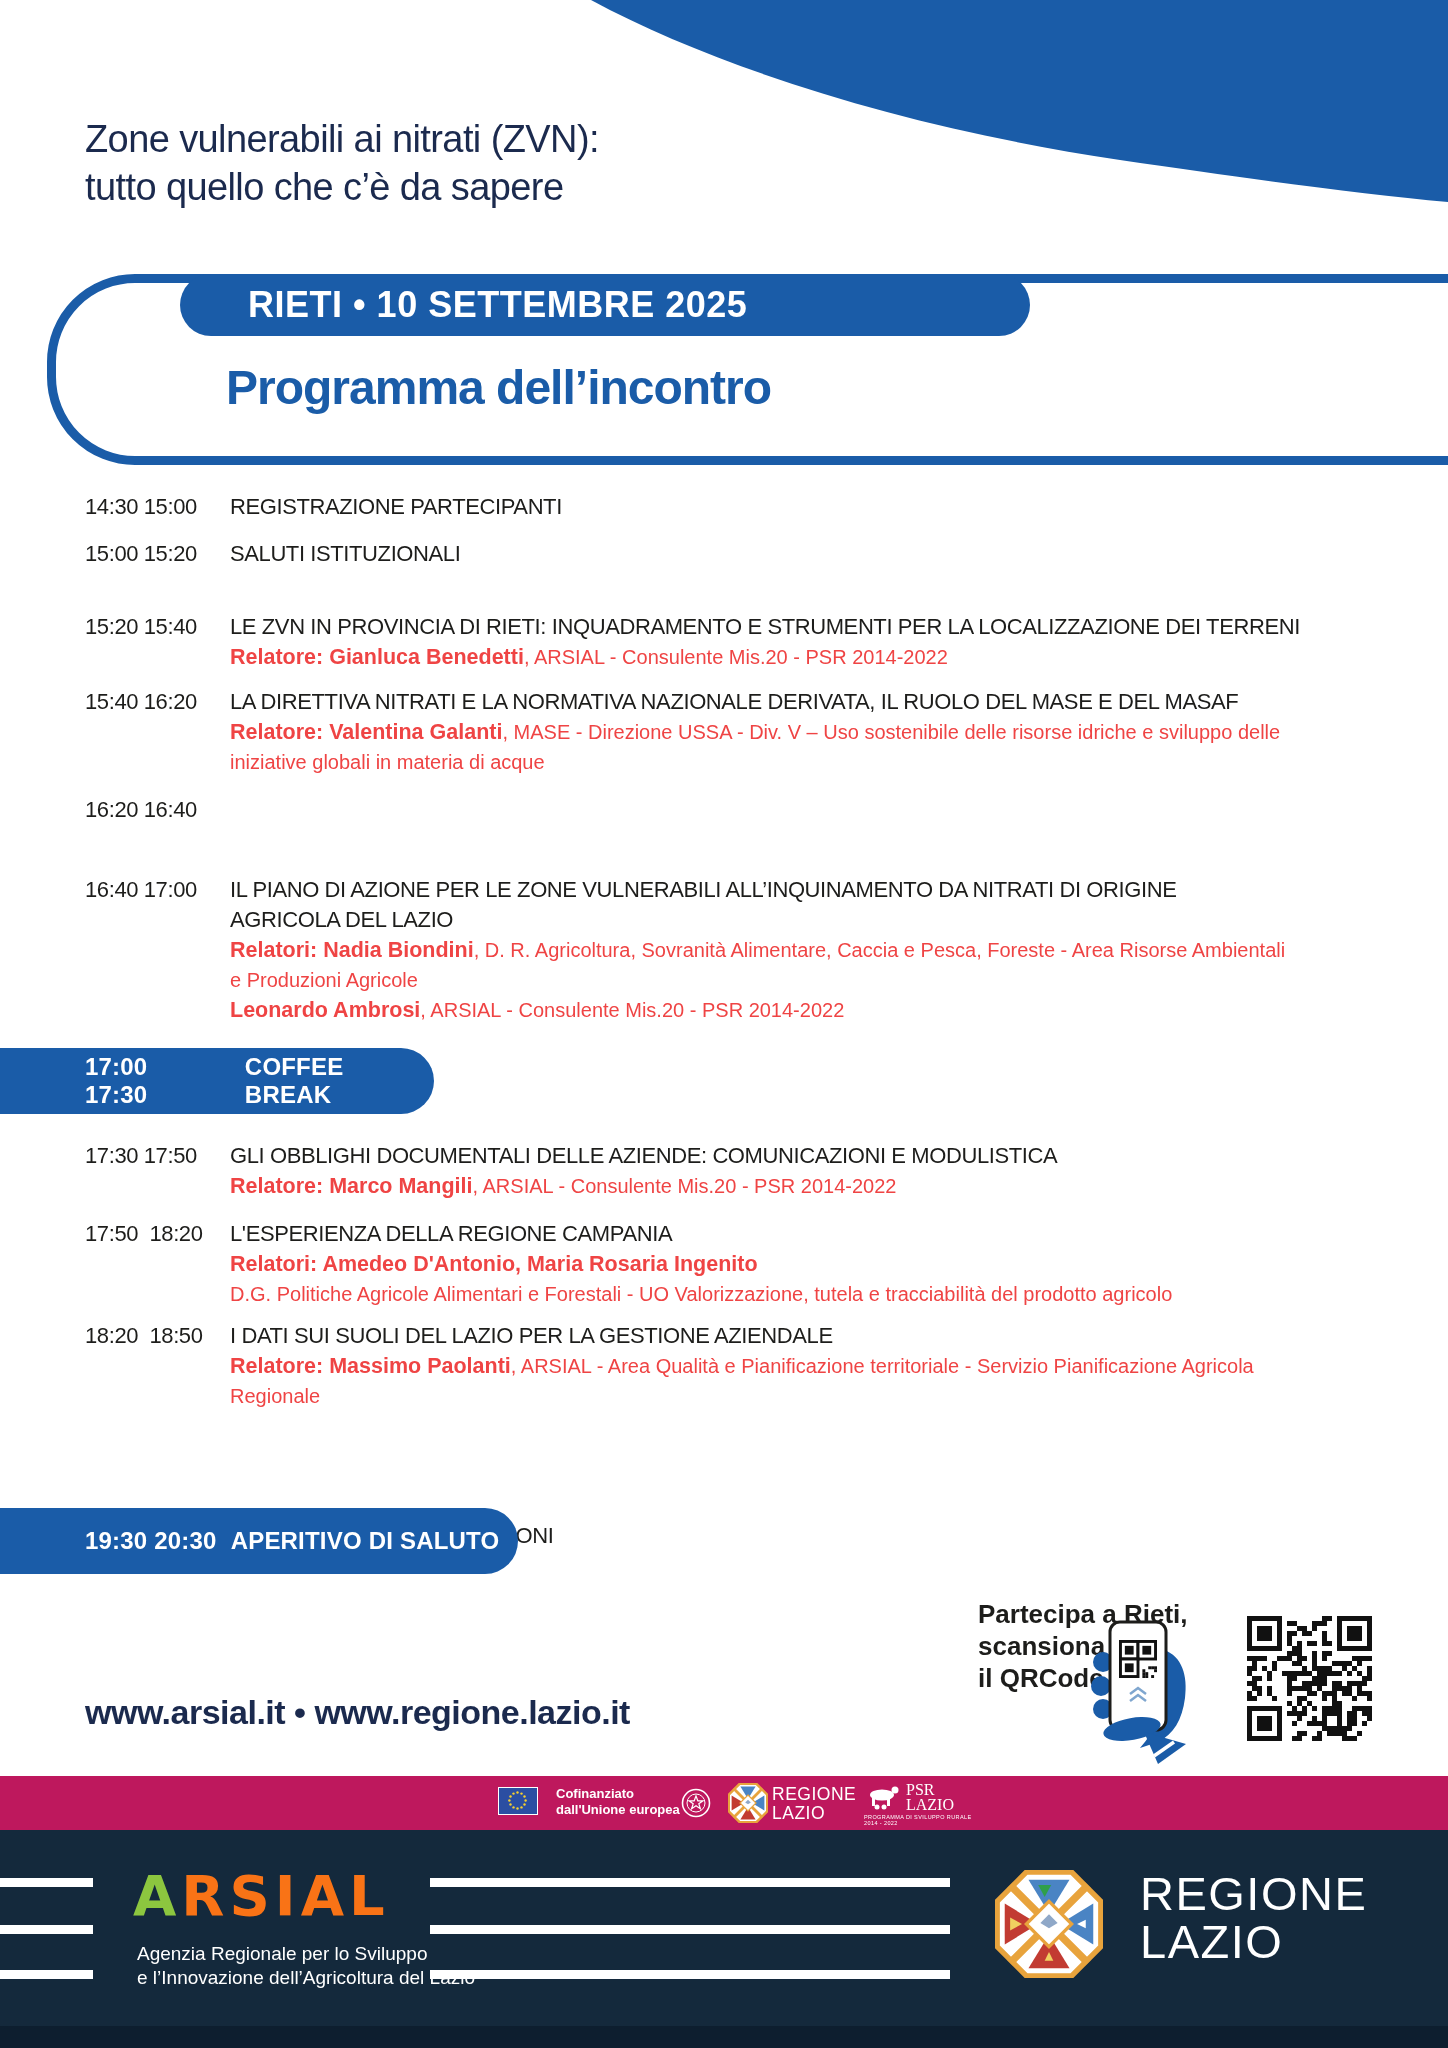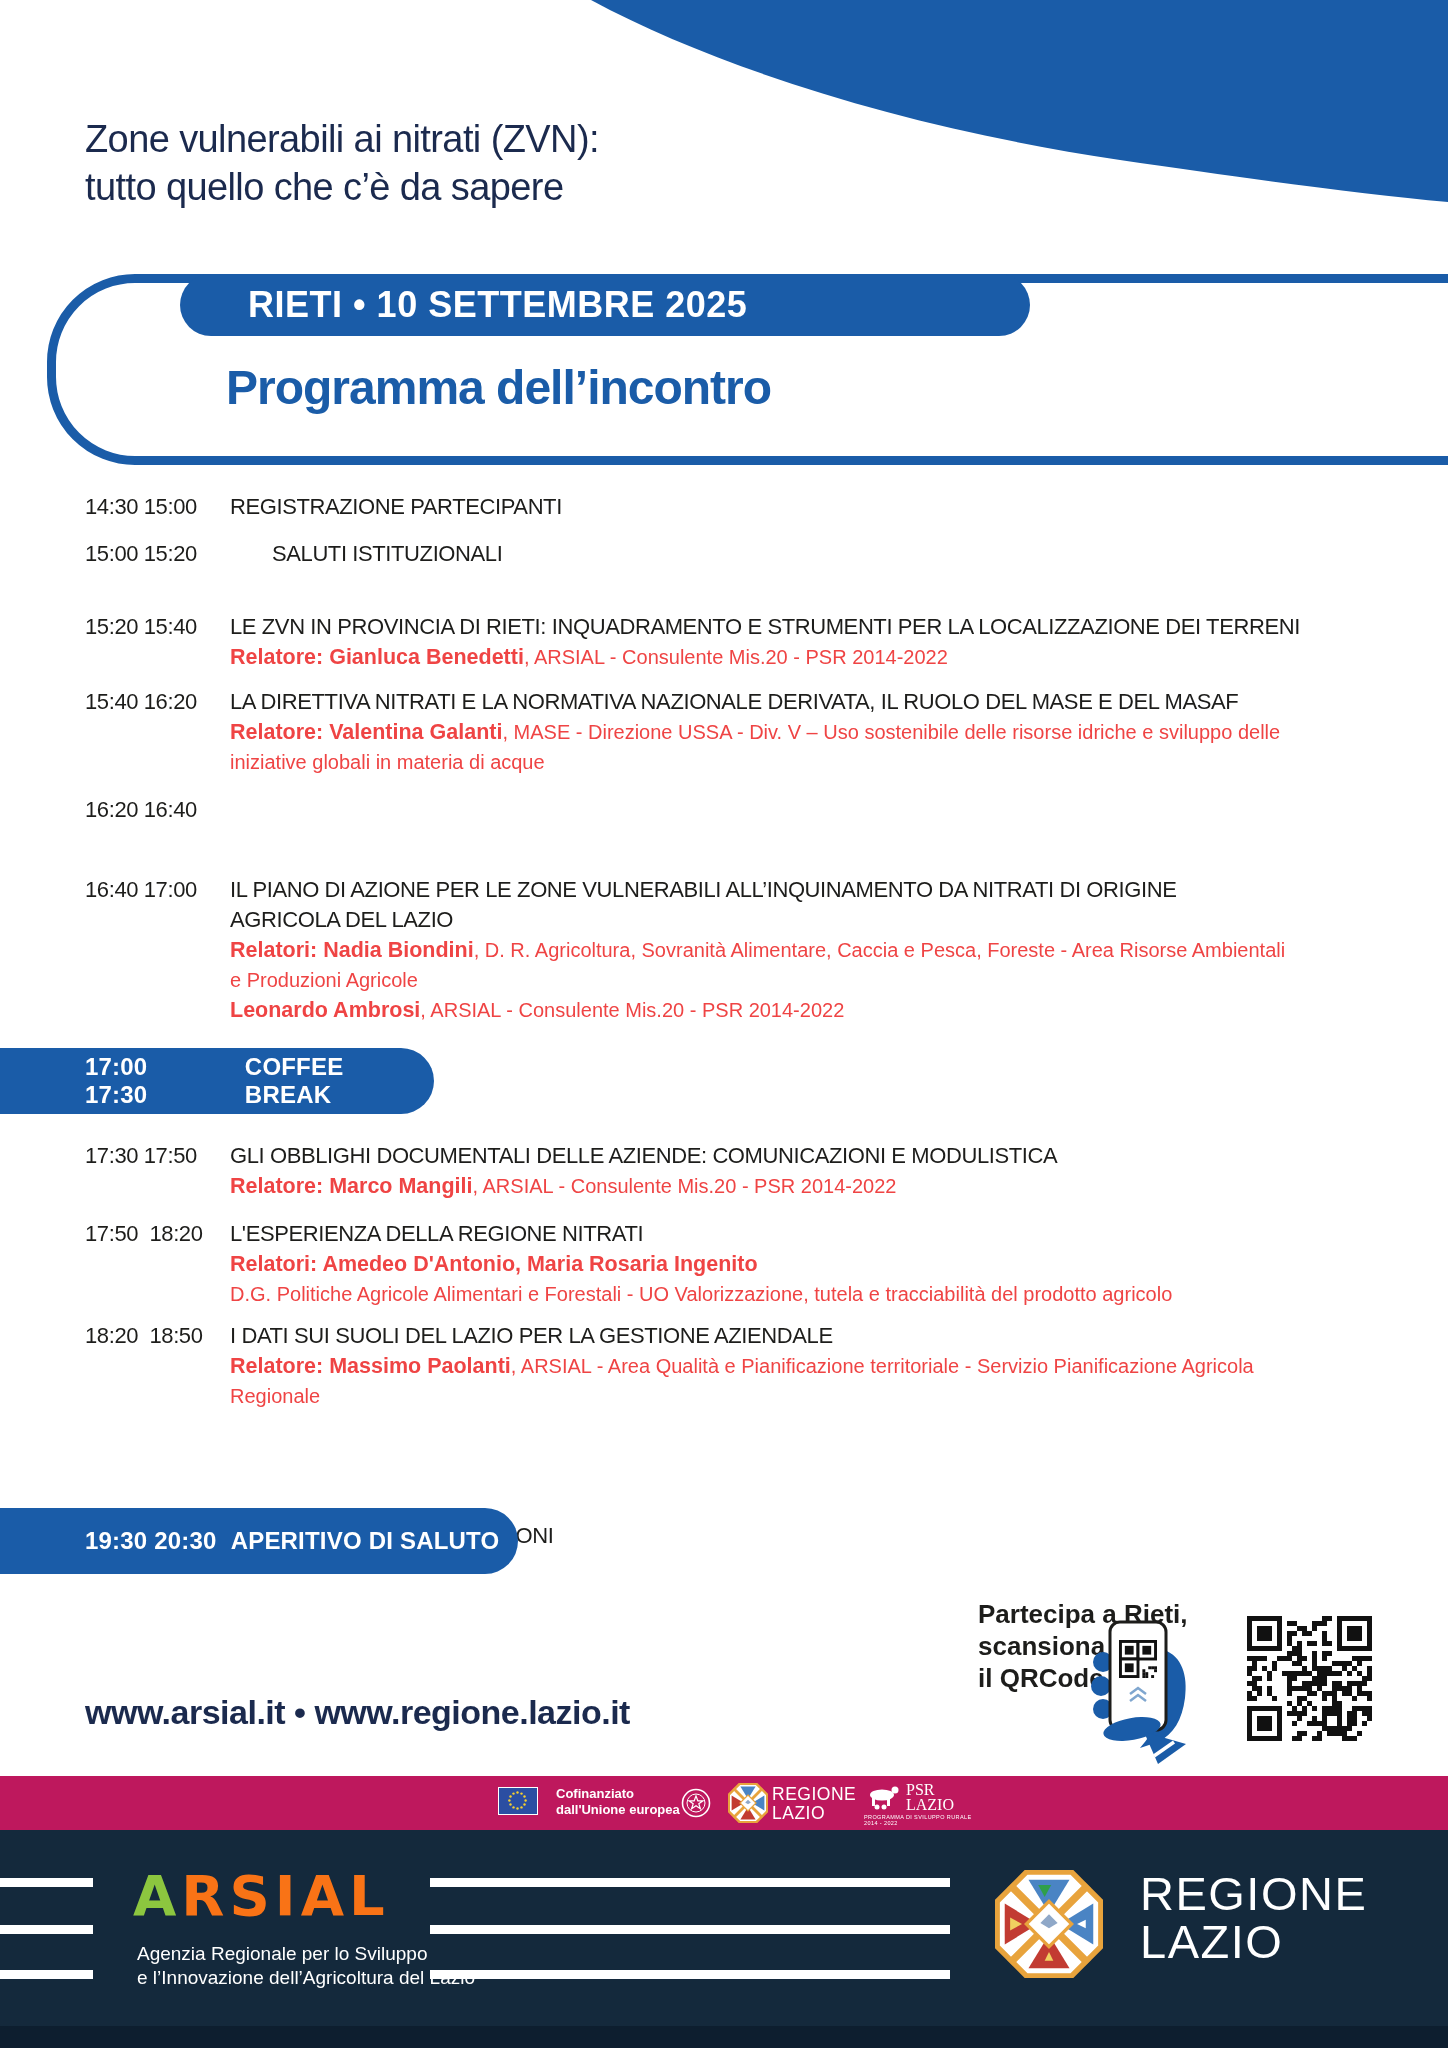--- a/index.html
+++ b/index.html
@@ -109,21 +109,21 @@
 
   <h2 class="prog-heading">Programma dell’incontro</h2>
 
   <div id="program-list">
       <div class="session" style="top: 492px;">
         <div class="time">14:30 15:00</div>
         <div class="content">
           <div class="s-title">REGISTRAZIONE PARTECIPANTI</div>
         </div>
       </div>
-      <div class="session" style="top: 539px; gap: 42px;">
+      <div class="session" style="top: 539px;">
         <div class="time">15:00 15:20</div>
         <div class="content">
           <div class="s-title">SALUTI ISTITUZIONALI</div>
         </div>
       </div>
       <div class="session" style="top: 612px;">
         <div class="time">15:20 15:40</div>
         <div class="content">
           <div class="s-title">LE ZVN IN PROVINCIA DI RIETI: INQUADRAMENTO E STRUMENTI PER LA LOCALIZZAZIONE DEI TERRENI</div>
           <div class="speaker"><span class="sp-b">Relatore: Gianluca Benedetti</span><span class="sp-r">, ARSIAL - Consulente Mis.20 - PSR 2014-2022</span></div>
@@ -157,21 +157,21 @@
       <div class="session" style="top: 1141px;">
         <div class="time">17:30 17:50</div>
         <div class="content">
           <div class="s-title">GLI OBBLIGHI DOCUMENTALI DELLE AZIENDE: COMUNICAZIONI E MODULISTICA</div>
           <div class="speaker"><span class="sp-b">Relatore: Marco Mangili</span><span class="sp-r">, ARSIAL - Consulente Mis.20 - PSR 2014-2022</span></div>
         </div>
       </div>
       <div class="session" style="top: 1219px;">
         <div class="time">17:50  18:20</div>
         <div class="content">
-          <div class="s-title">L'ESPERIENZA DELLA REGIONE NITRATI</div>
+          <div class="s-title">L'ESPERIENZA DELLA REGIONE CAMPANIA</div>
           <div class="speaker"><span class="sp-b">Relatori: Amedeo D'Antonio, Maria Rosaria Ingenito</span></div>
           <div class="speaker"><span class="sp-r">D.G. Politiche Agricole Alimentari e Forestali - UO Valorizzazione, tutela e tracciabilità del prodotto agricolo</span></div>
         </div>
       </div>
       <div class="session" style="top: 1321px;">
         <div class="time">18:20  18:50</div>
         <div class="content">
           <div class="s-title">I DATI SUI SUOLI DEL LAZIO PER LA GESTIONE AZIENDALE</div>
           <div class="speaker"><span class="sp-b">Relatore: Massimo Paolanti</span><span class="sp-r">, ARSIAL - Area Qualità e Pianificazione territoriale - Servizio Pianificazione Agricola
 Regionale</span></div>

